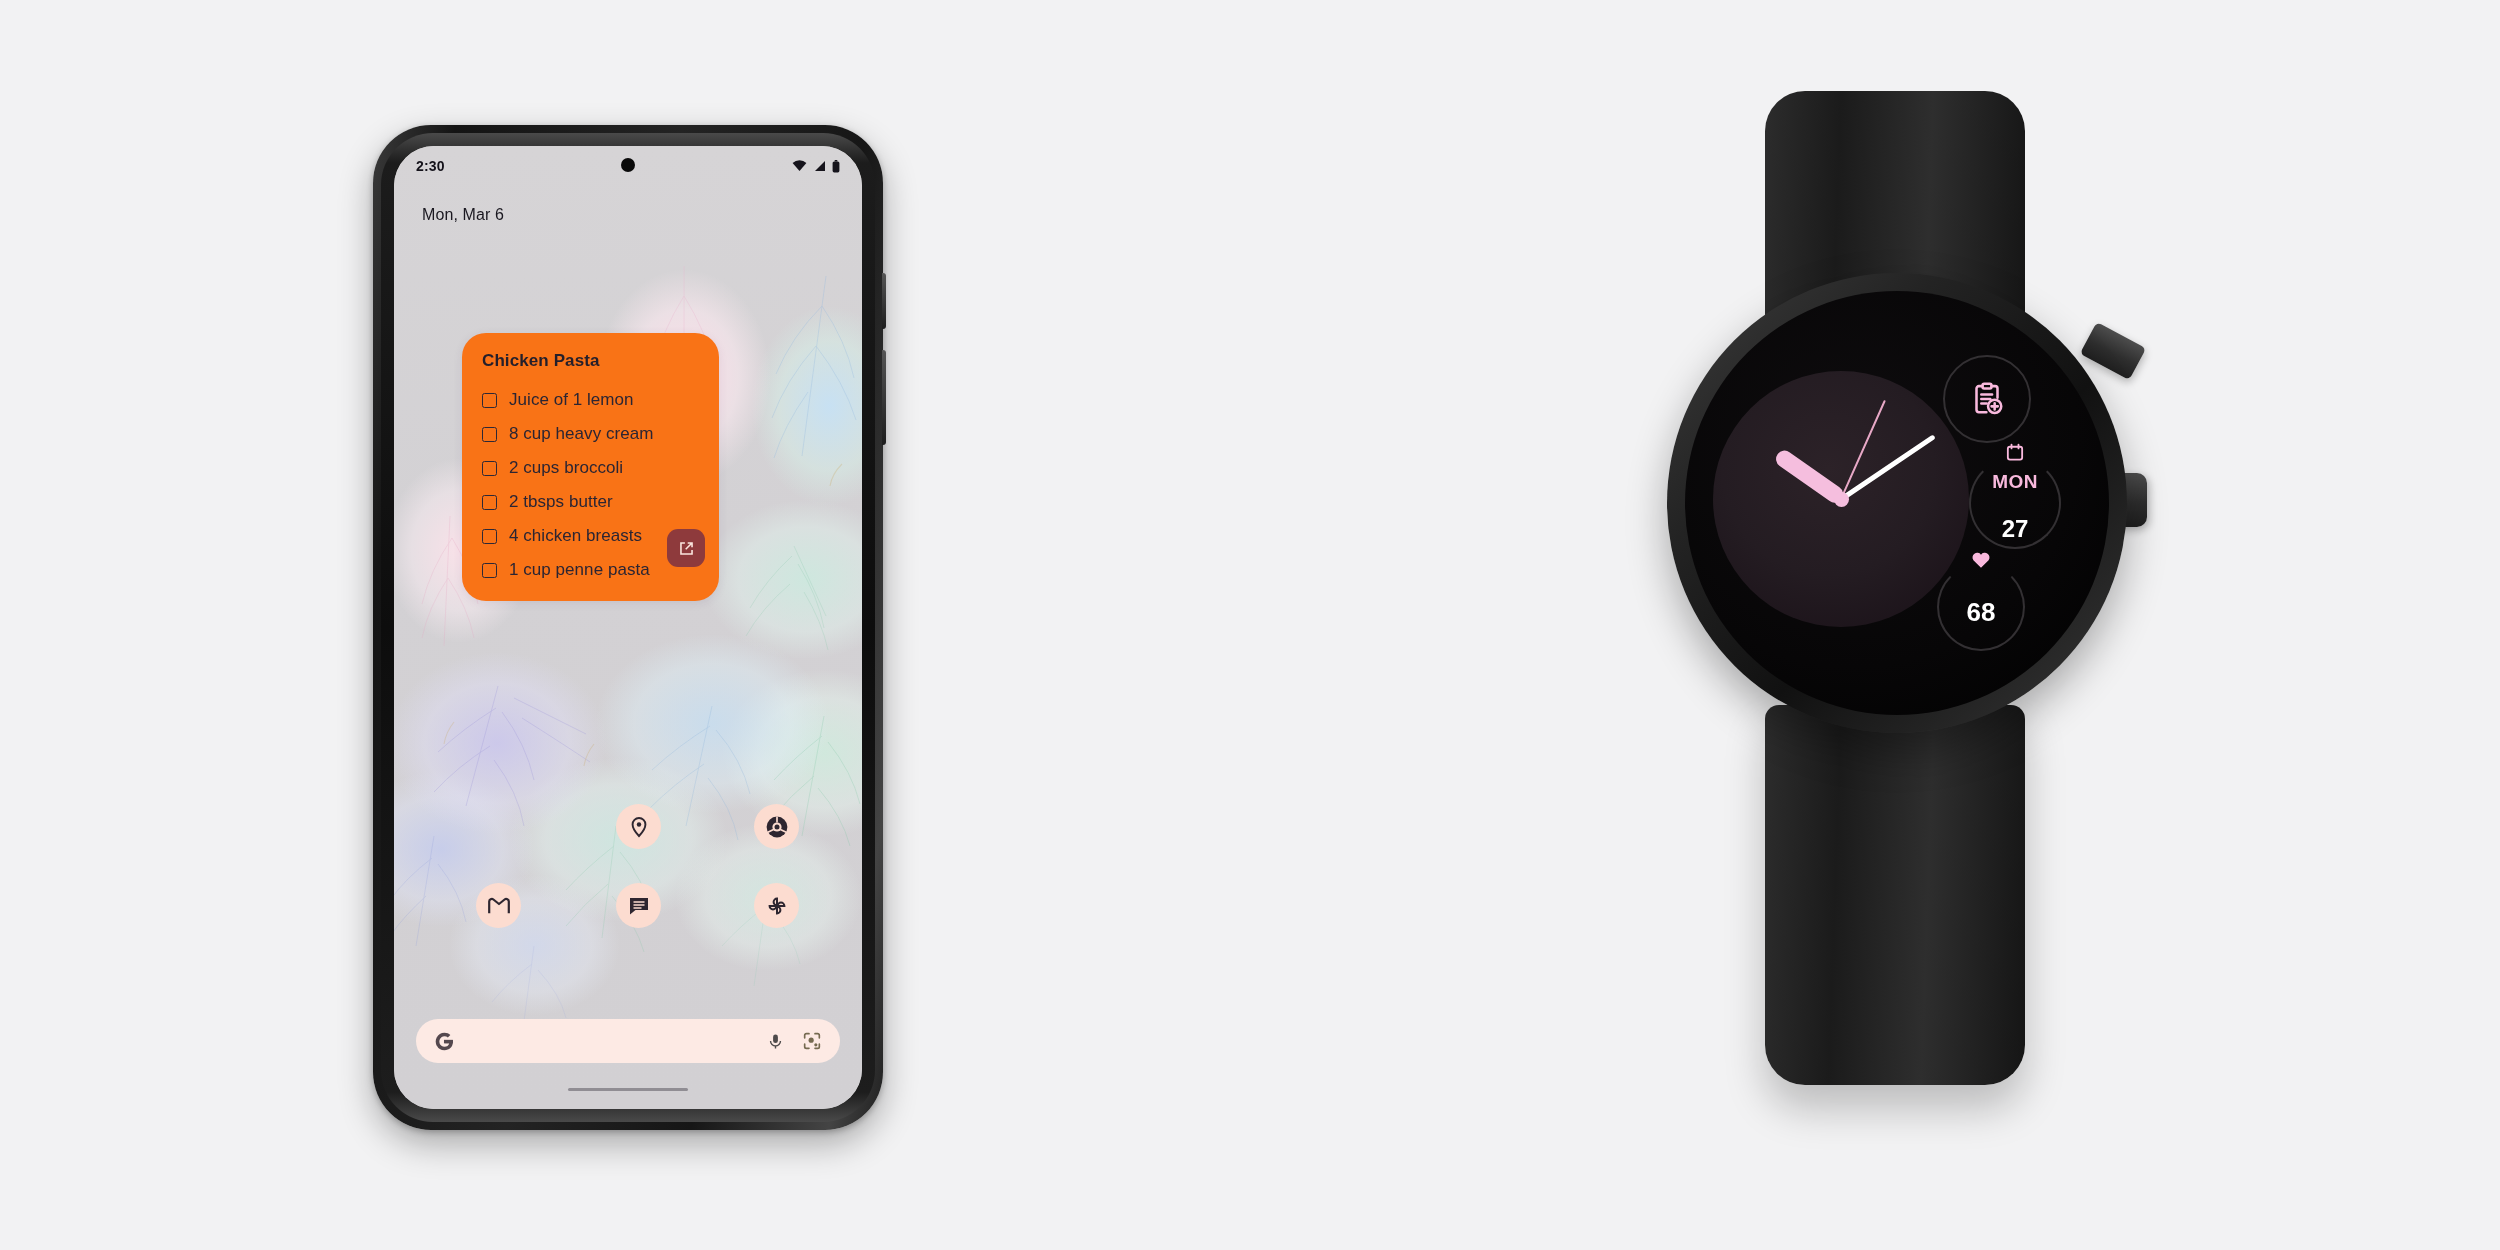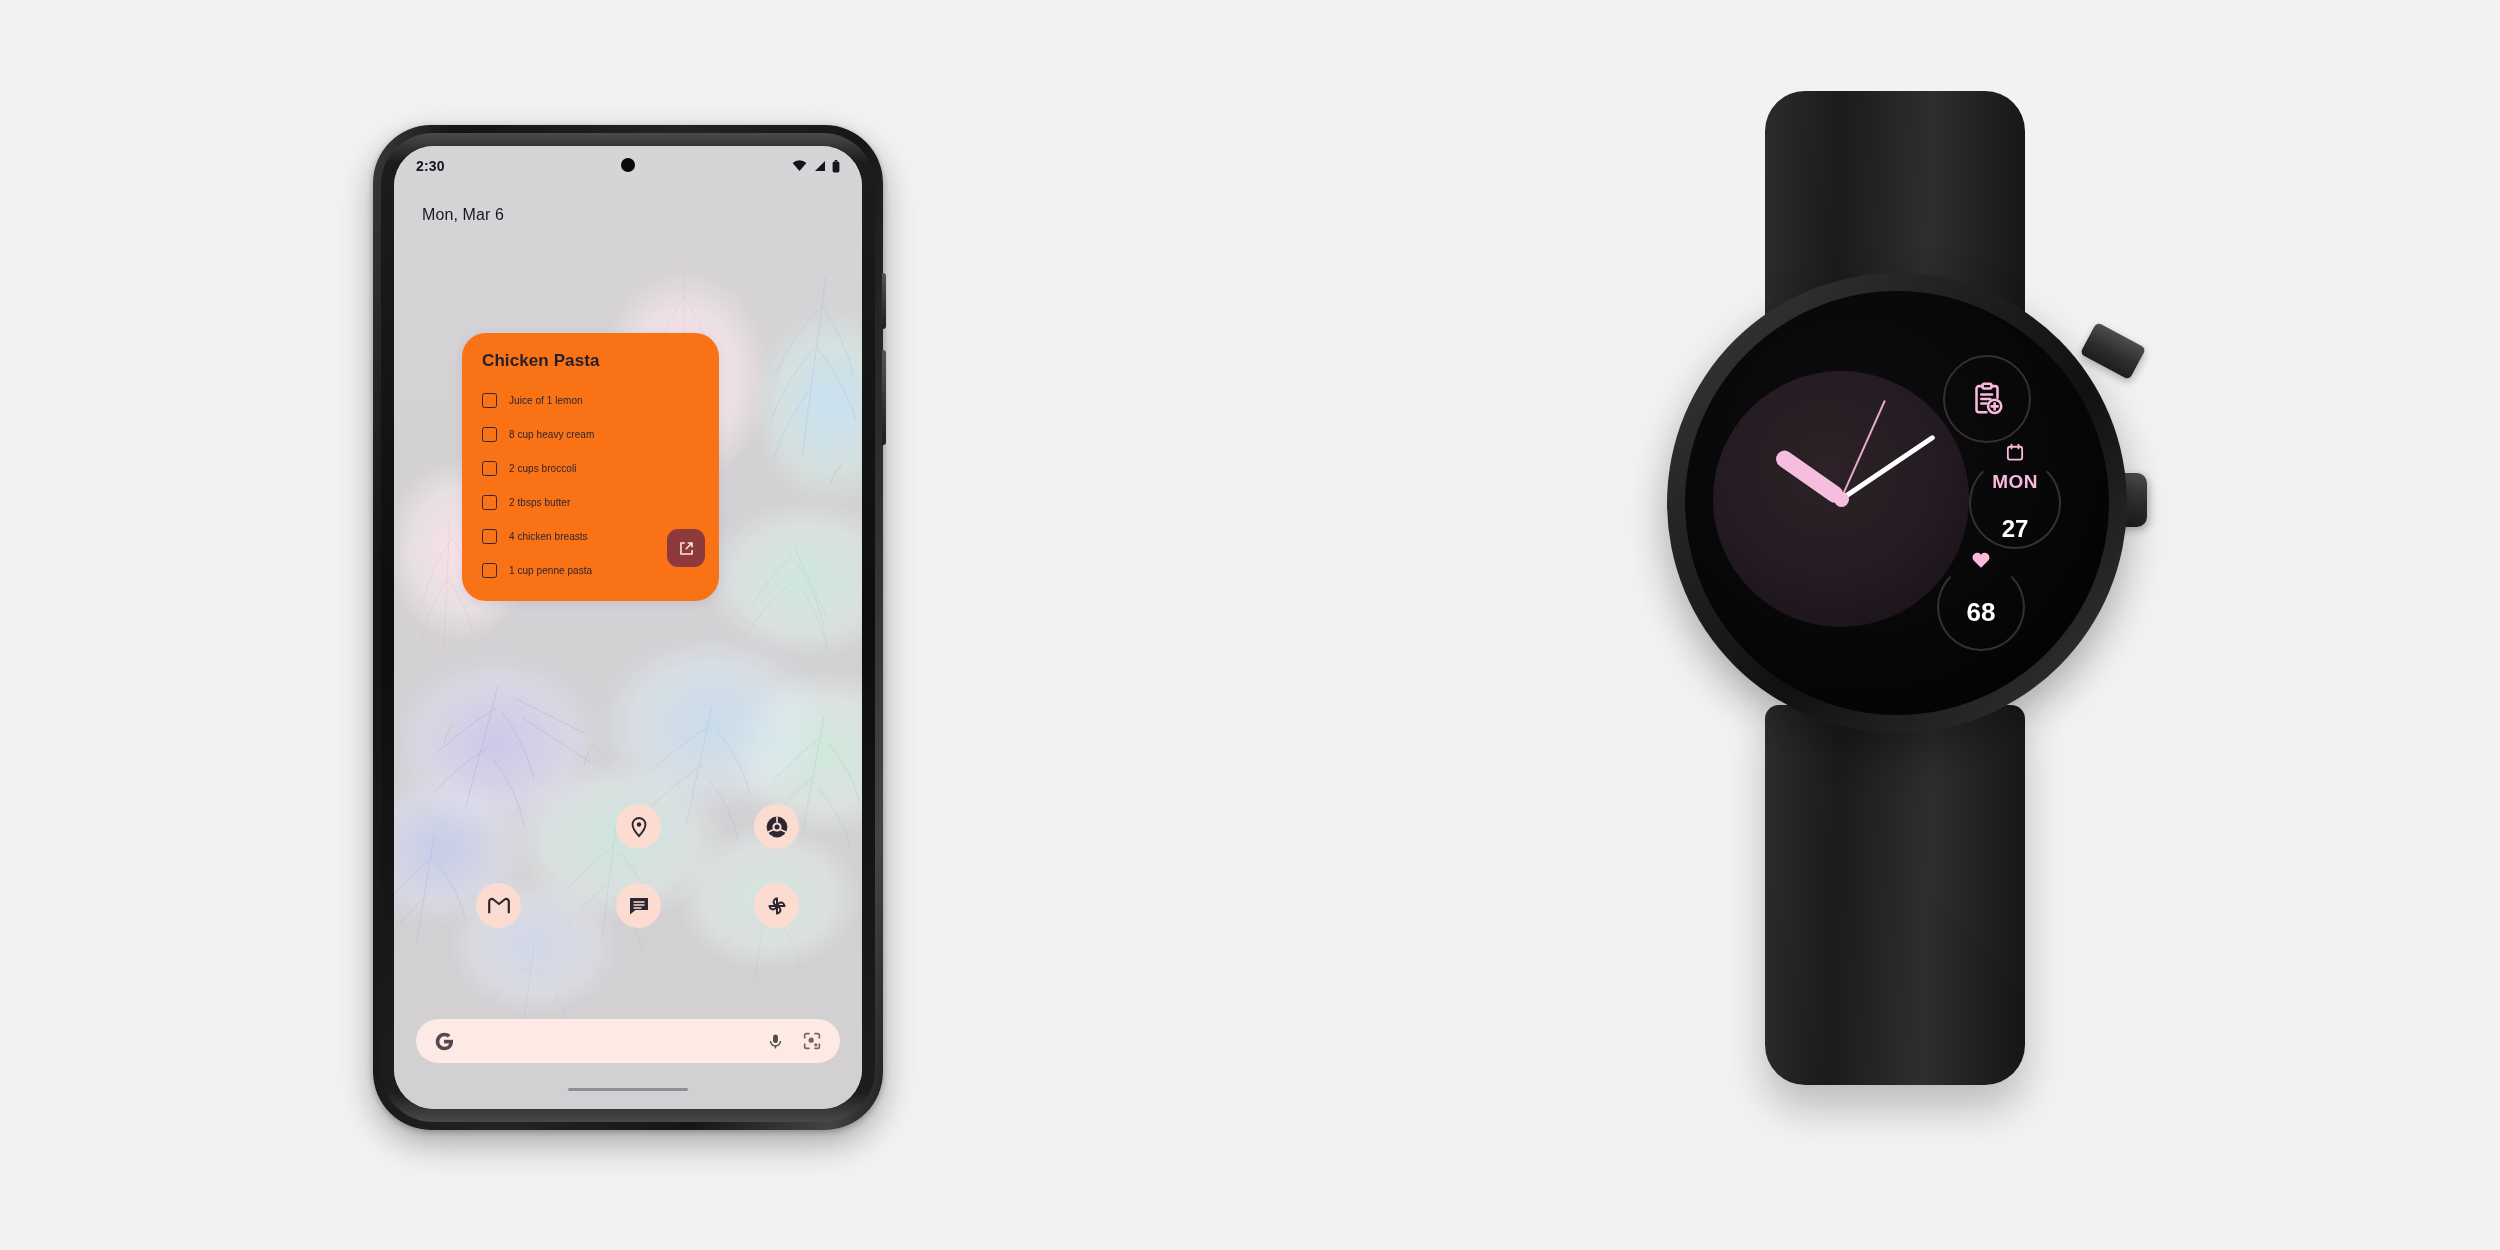--- a/index.html
+++ b/index.html
@@ -149,21 +149,21 @@
     gap: 12px;
   }
   .ingredient-box {
     width: 13px; height: 13px;
     border: 1.8px solid #2e2836;
     border-radius: 2.5px;
     flex: 0 0 auto;
     background: transparent;
   }
   .ingredient-label {
-    font-size: 10px;
+    font-size: 17px;
     color: #2b2533;
     letter-spacing: 0.05px;
   }
   .recipe-fab {
     position: absolute;
     right: 14px;
     bottom: 34px;
     width: 38px; height: 38px;
     border-radius: 11px;
     background: #8e3a3c;

